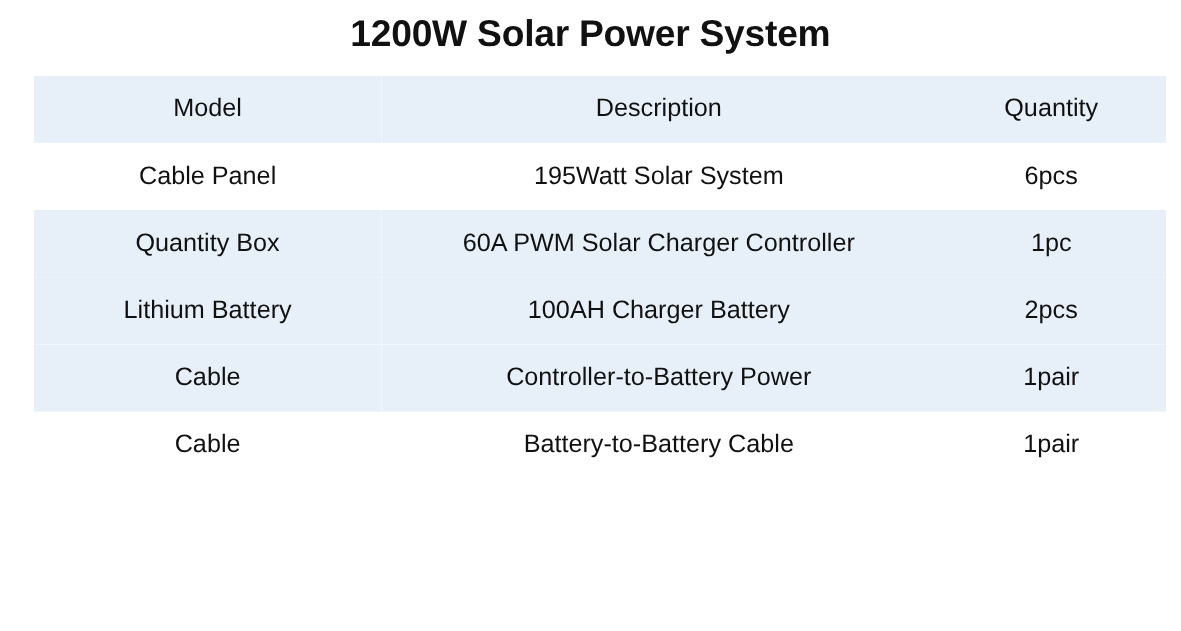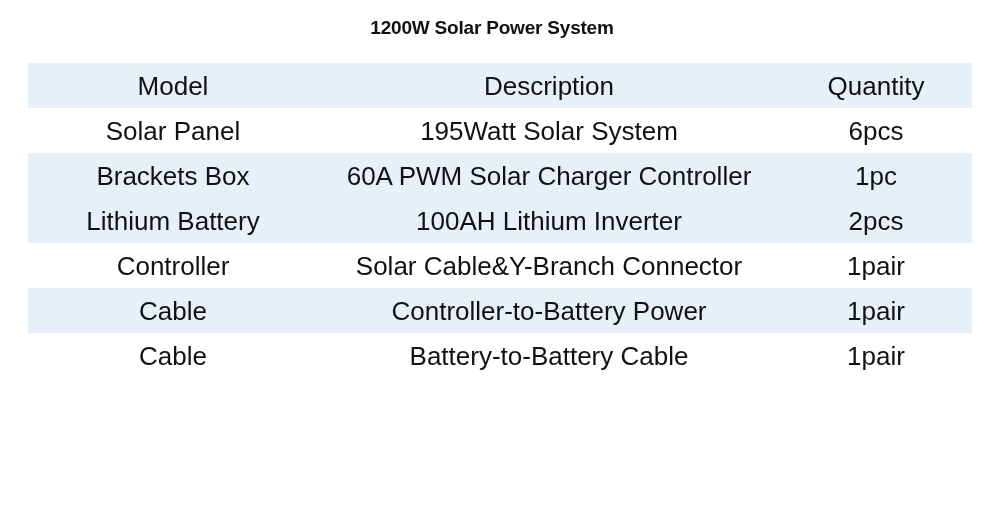--- a/index.html
+++ b/index.html
@@ -19,47 +19,47 @@
     width: 984px;
     height: 526px;
     background: #ffffff;
   }
   #title {
     position: absolute;
     left: 0;
     top: 10px;
     width: 984px;
     text-align: center;
-    font-size: 19px;
+    font-size: 31px;
     font-weight: bold;
     color: #111111;
     letter-spacing: -0.2px;
     line-height: 36px;
     white-space: nowrap;
   }
   #spec-table {
     position: absolute;
     left: 28px;
     top: 63px;
     width: 944px;
     border-collapse: collapse;
     table-layout: fixed;
   }
   #spec-table col.c-model { width: 290px; }
   #spec-table col.c-desc  { width: 462px; }
   #spec-table col.c-qty   { width: 192px; }
   #spec-table th,
   #spec-table td {
-    height: 45px;
+    height: 56px;
     padding: 0;
     margin: 0;
     border: 0;
     text-align: center;
     vertical-align: middle;
-    font-size: 26px;
+    font-size: 21px;
     font-weight: normal;
     color: #111111;
     line-height: 24px;
     white-space: nowrap;
     overflow: hidden;
   }
   #spec-table thead tr,
   #spec-table tbody tr.alt {
     background: #e7f0f9;
   }
@@ -82,38 +82,33 @@
     </colgroup>
     <thead>
       <tr>
         <th>Model</th>
         <th>Description</th>
         <th>Quantity</th>
       </tr>
     </thead>
     <tbody id="table-body">
         <tr class="plain">
-          <td>Solar Panel</td>
+          <td>Cable Panel</td>
           <td>195Watt Solar System</td>
           <td>6pcs</td>
         </tr>
         <tr class="alt">
-          <td>Brackets Box</td>
+          <td>Quantity Box</td>
           <td>60A PWM Solar Charger Controller</td>
           <td>1pc</td>
         </tr>
         <tr class="alt">
           <td>Lithium Battery</td>
-          <td>100AH Lithium Inverter</td>
+          <td>100AH Charger Battery</td>
           <td>2pcs</td>
-        </tr>
-        <tr class="plain">
-          <td>Controller</td>
-          <td>Solar Cable&amp;Y-Branch Connector</td>
-          <td>1pair</td>
         </tr>
         <tr class="alt">
           <td>Cable</td>
           <td>Controller-to-Battery Power</td>
           <td>1pair</td>
         </tr>
         <tr class="plain">
           <td>Cable</td>
           <td>Battery-to-Battery Cable</td>
           <td>1pair</td>

